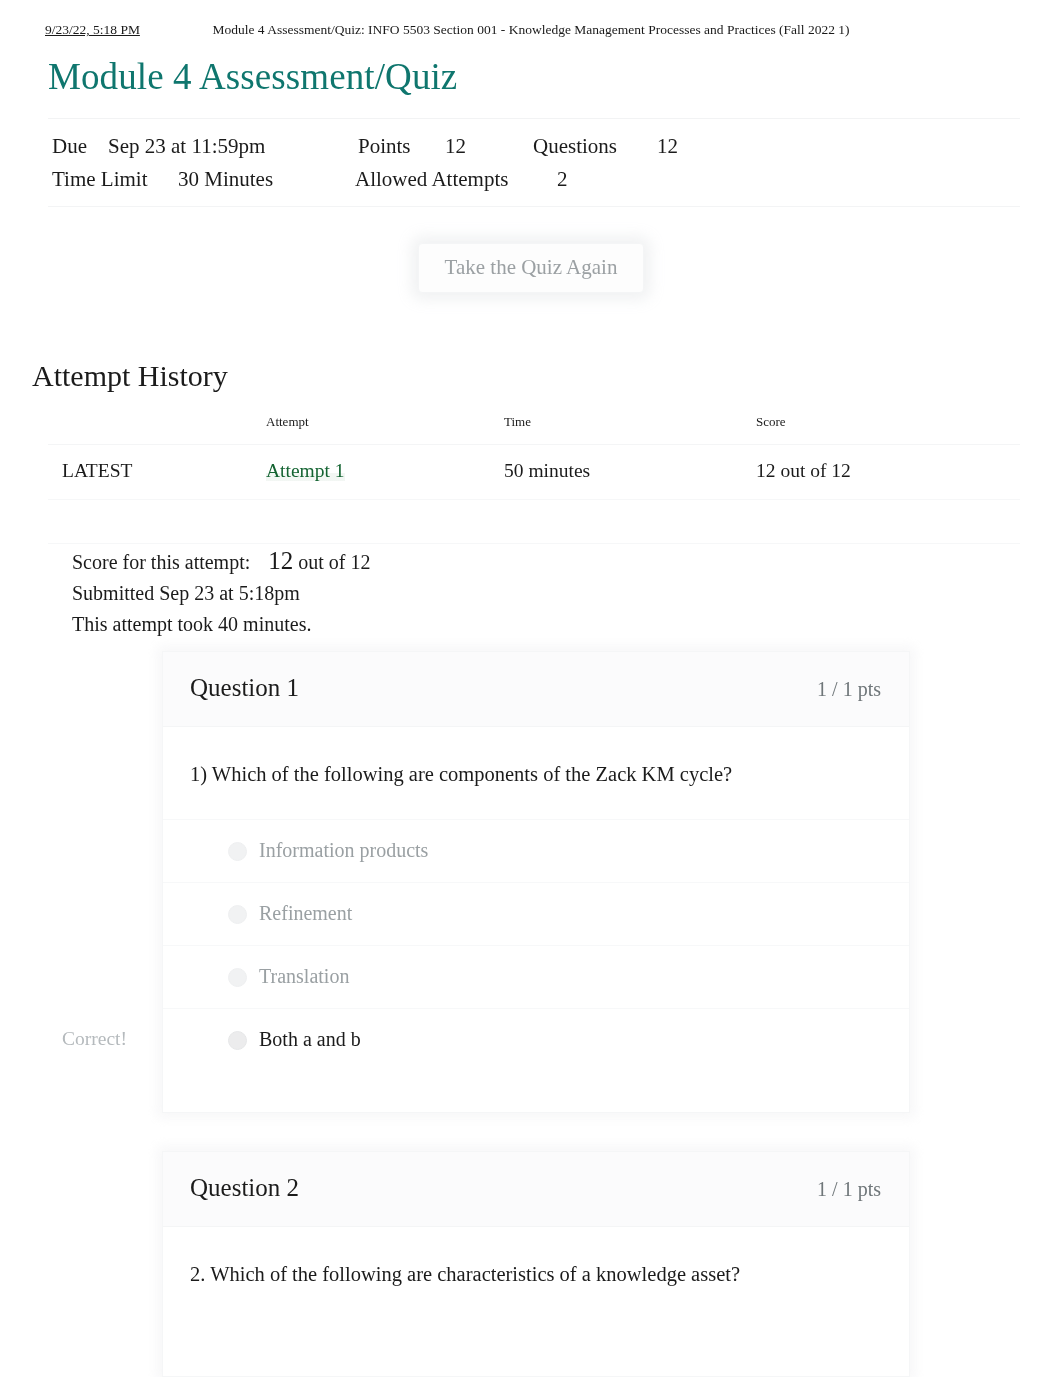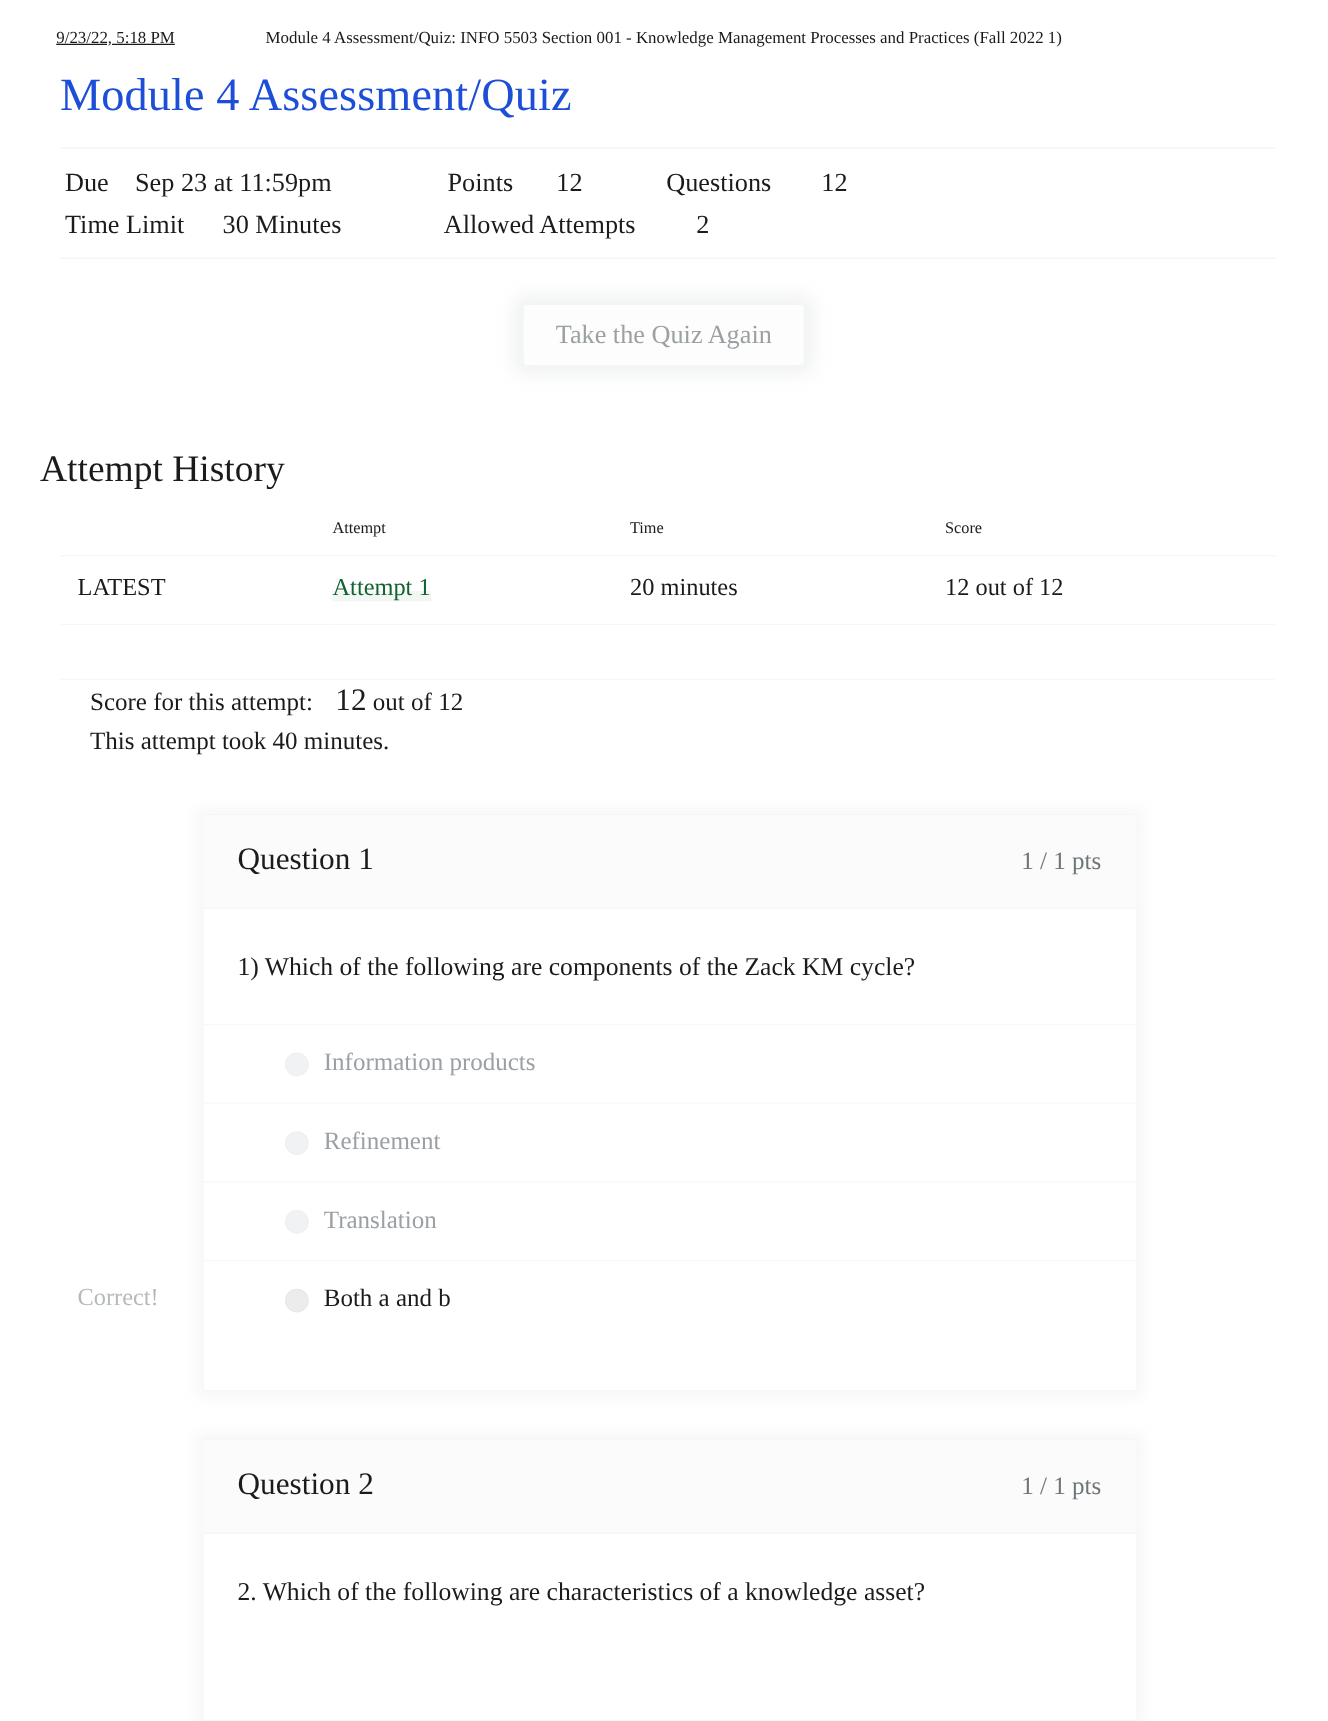--- a/index.html
+++ b/index.html
@@ -46,21 +46,21 @@
 
   
   .page-title {
     position: absolute;
     left: 48px;
     top: 54px;
     font-size: 37px;
     font-weight: normal;
     line-height: 46px;
     letter-spacing: 0.1px;
-    color: #1d4ed8;
+    color: #0f766e;
     margin: 0;
   }
 
   
   .quiz-meta {
     position: absolute;
     left: 48px;
     top: 118px;
     width: 972px;
     border-top: 1px solid #f2f3f4;
@@ -308,36 +308,37 @@
       <th class="col-time">Time</th>
       <th class="col-score">Score</th>
     </tr>
   </thead>
   <tbody>
     <tr>
       <td class="col-kept">LATEST</td>
       <td class="col-att">
         <a class="attempt-link" href="#">Attempt 1</a>
       </td>
-      <td class="col-time">20 minutes</td>
+      <td class="col-time">50 minutes</td>
       <td class="col-score">12 out of 12</td>
     </tr>
     <tr class="spacer-row">
       <td></td>
       <td></td>
       <td></td>
       <td></td>
     </tr>
   </tbody>
 </table>
 
 <div class="score-block">
   <div class="score-line-1">
     <span>Score for this attempt:</span><span class="score-big">12</span><span>out of 12</span>
   </div>
+  <div>Submitted Sep 23 at 5:18pm</div>
   <div>This attempt took 40 minutes.</div>
 </div>
 
 <div class="question" id="question-1">
   <div class="q-header">
     <span class="q-name">Question 1</span>
     <span class="q-pts">1 / 1 pts</span>
   </div>
   <div class="q-body">
     <p class="q-text">1) Which of the following are components of the Zack KM cycle?</p>

